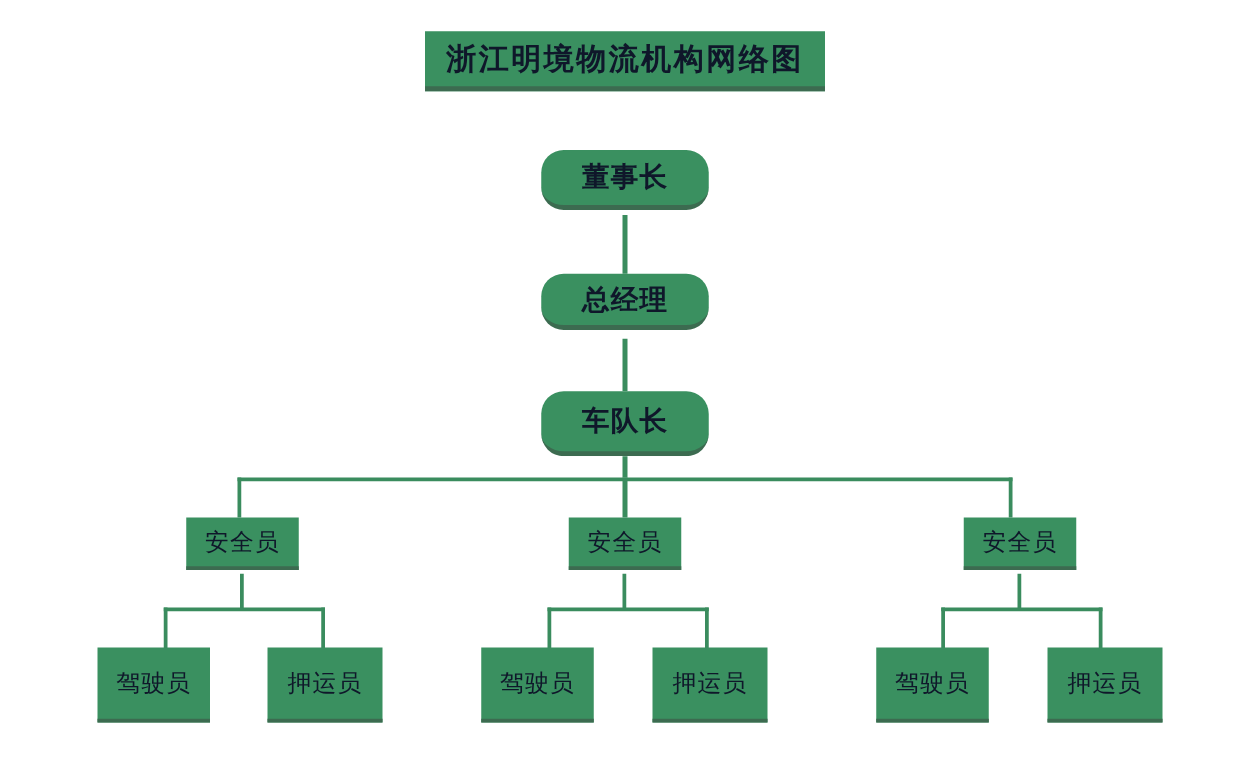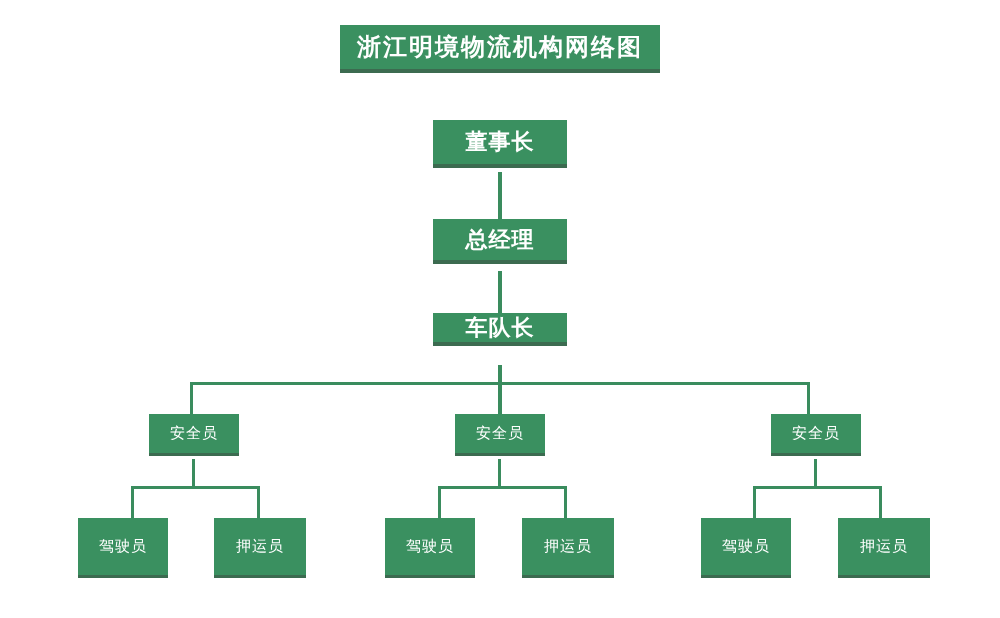--- a/index.html
+++ b/index.html
@@ -16,41 +16,42 @@
     width: 1000px;
     height: 618px;
     background: #ffffff;
     overflow: hidden;
   }
   
   .node {
     position: absolute;
     box-sizing: border-box;
     background: #3a9060;
-    color: #ffffff;
+    color: #0f172a;
     display: flex;
     align-items: center;
     justify-content: center;
     text-align: center;
     border-bottom: 4px solid #3c6b50;
     letter-spacing: 1px;
     white-space: nowrap;
     user-select: none;
   }
   .title-box {
     font-size: 24px;
     font-weight: bold;
     letter-spacing: 2px;
   }
   .lvl-big {
     font-size: 22px;
     font-weight: bold;
+    border-radius: 18px;
   }
   .lvl-small {
-    font-size: 15px;
+    font-size: 19px;
     font-weight: normal;
     border-bottom-width: 3px;
   }
   
   .vline {
     position: absolute;
     background: #3a8c5e;
   }
   .hline {
     position: absolute;
@@ -65,21 +66,21 @@
   <div class="node title-box" style="left:340px; top:25px; width:320px; height:48px;">浙江明境物流机构网络图</div>
 
   <div class="node lvl-big" style="left:433px; top:120px; width:134px; height:48px;">董事长</div>
 
   <div class="vline" style="left:498px; top:172px; width:4px; height:47px;"></div>
 
   <div class="node lvl-big" style="left:433px; top:219px; width:134px; height:45px;">总经理</div>
 
   <div class="vline" style="left:498px; top:271px; width:4px; height:42px;"></div>
 
-  <div class="node lvl-big" style="left:433px; top:313px; width:134px; height:33px;">车队长</div>
+  <div class="node lvl-big" style="left:433px; top:313px; width:134px; height:52px;">车队长</div>
 
   <div class="vline" style="left:498px; top:365px; width:4px; height:17px;"></div>
 
   <div class="hline" style="left:190px; top:382px; width:620px; height:3px;"></div>
 
   <div class="vline" style="left:190px; top:382px; width:3px; height:32px;"></div>
 
   <div class="vline" style="left:498px; top:382px; width:4px; height:32px;"></div>
 
   <div class="vline" style="left:807px; top:382px; width:3px; height:32px;"></div>

